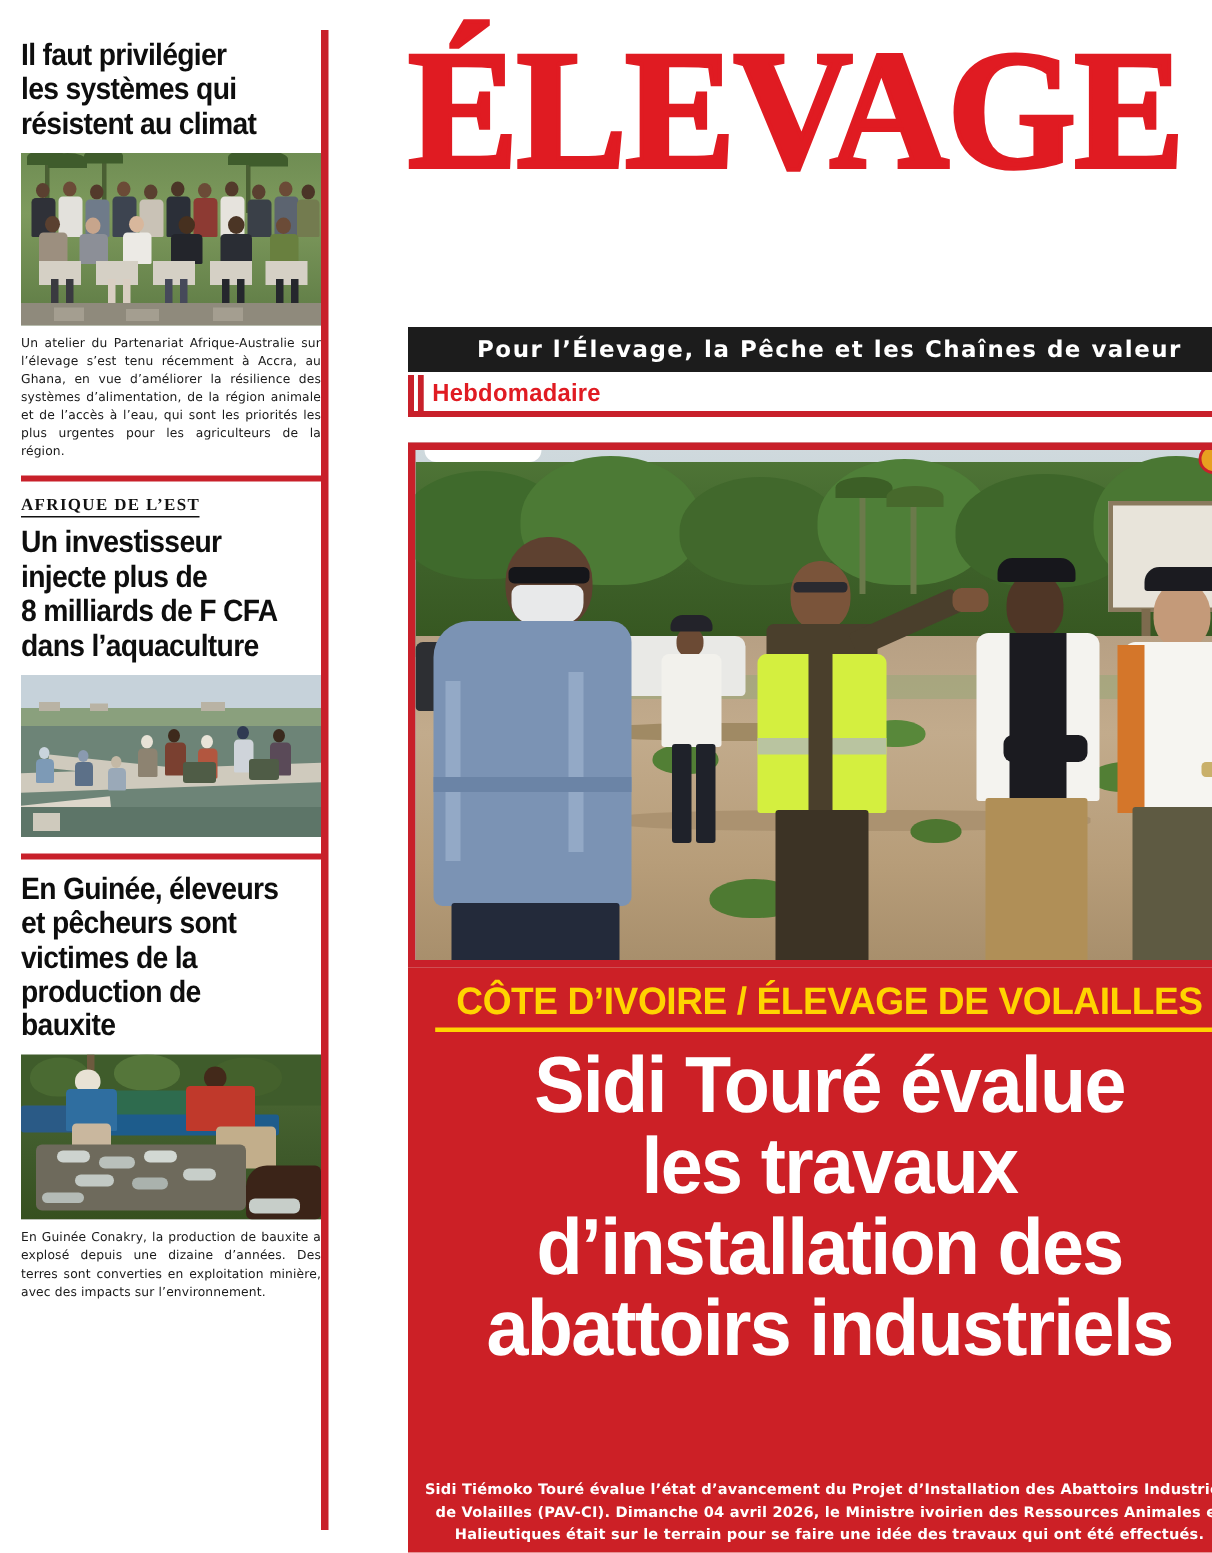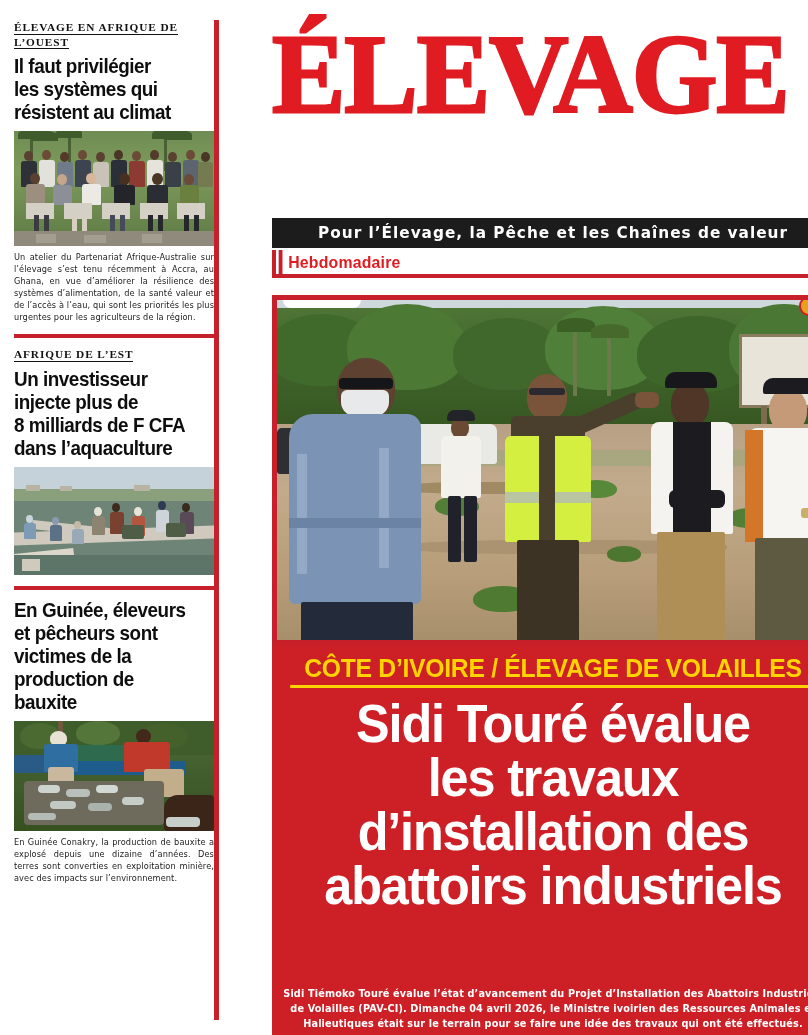--- a/index.html
+++ b/index.html
@@ -310,24 +310,20 @@
   }
 </style>
 </head>
 <body>
 
 <div class="page">
 
   <div class="sidebar">
 
     <div class="side-article">
-      <div class="side-kicker">
-        <span>ÉLEVAGE EN AFRIQUE DE</span><br>
-        <span>L’OUEST</span>
-      </div>
       <div class="side-title">
         <div>Il faut privilégier</div>
         <div>les systèmes qui</div>
         <div>résistent au climat</div>
       </div>
 
       <div class="side-photo" style="height:115px;">
         <div class="scene sky-green">
 
           <div class="palm" style="left:16px;top:0;height:42px;"></div>
@@ -396,21 +392,21 @@
           <div class="ground-tile" style="left:170px;top:84px;width:5px;height:18px;background:#25272d;"></div>
           <div class="ground-tile" style="left:180px;top:84px;width:5px;height:18px;background:#25272d;"></div>
 
           <div class="ground-tile" style="left:0;top:100px;width:200px;height:15px;background:#8f8a7c;"></div>
           <div class="ground-tile" style="left:22px;top:103px;width:20px;height:9px;background:#a49e90;"></div>
           <div class="ground-tile" style="left:70px;top:104px;width:22px;height:8px;background:#a49e90;"></div>
           <div class="ground-tile" style="left:128px;top:103px;width:20px;height:9px;background:#a49e90;"></div>
         </div>
       </div>
 
-      <div class="side-caption">Un atelier du Partenariat Afrique-Australie sur l’élevage s’est tenu récemment à Accra, au Ghana, en vue d’améliorer la résilience des systèmes d’alimentation, de la santé valeur et de l’accès à l’eau, qui sont les priorités les plus urgentes pour les agriculteurs de la région.</div>
+      <div class="side-caption">Un atelier du Partenariat Afrique-Australie sur l’élevage s’est tenu récemment à Accra, au Ghana, en vue d’améliorer la résilience des systèmes d’alimentation, de la région animale et de l’accès à l’eau, qui sont les priorités les plus urgentes pour les agriculteurs de la région.</div>
     </div>
 
     <div class="side-rule"></div>
 
     <div class="side-article">
       <div class="side-kicker">
         <span>AFRIQUE DE L’EST</span>
       </div>
       <div class="side-title">
         <div>Un investisseur</div>

